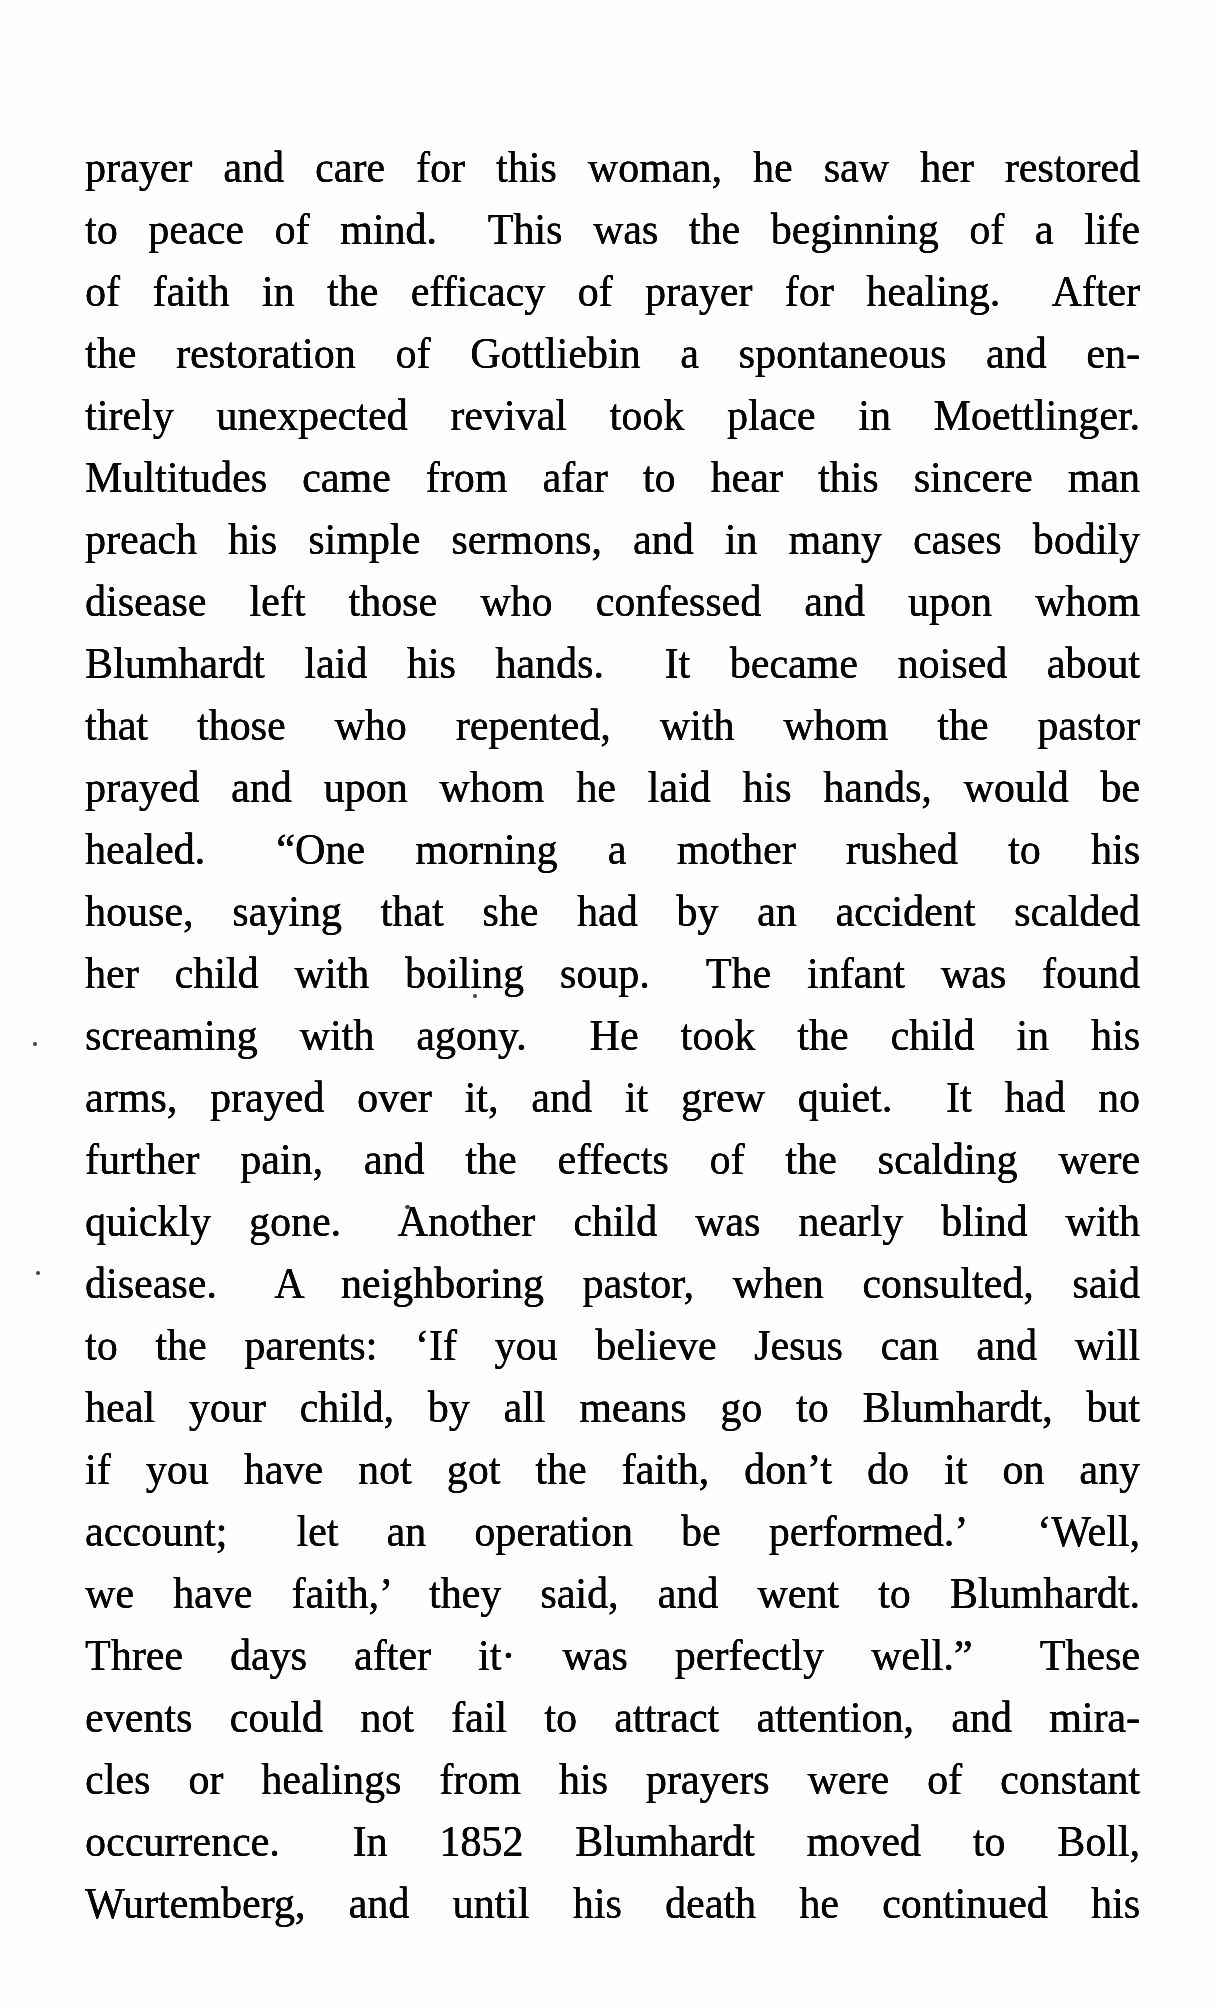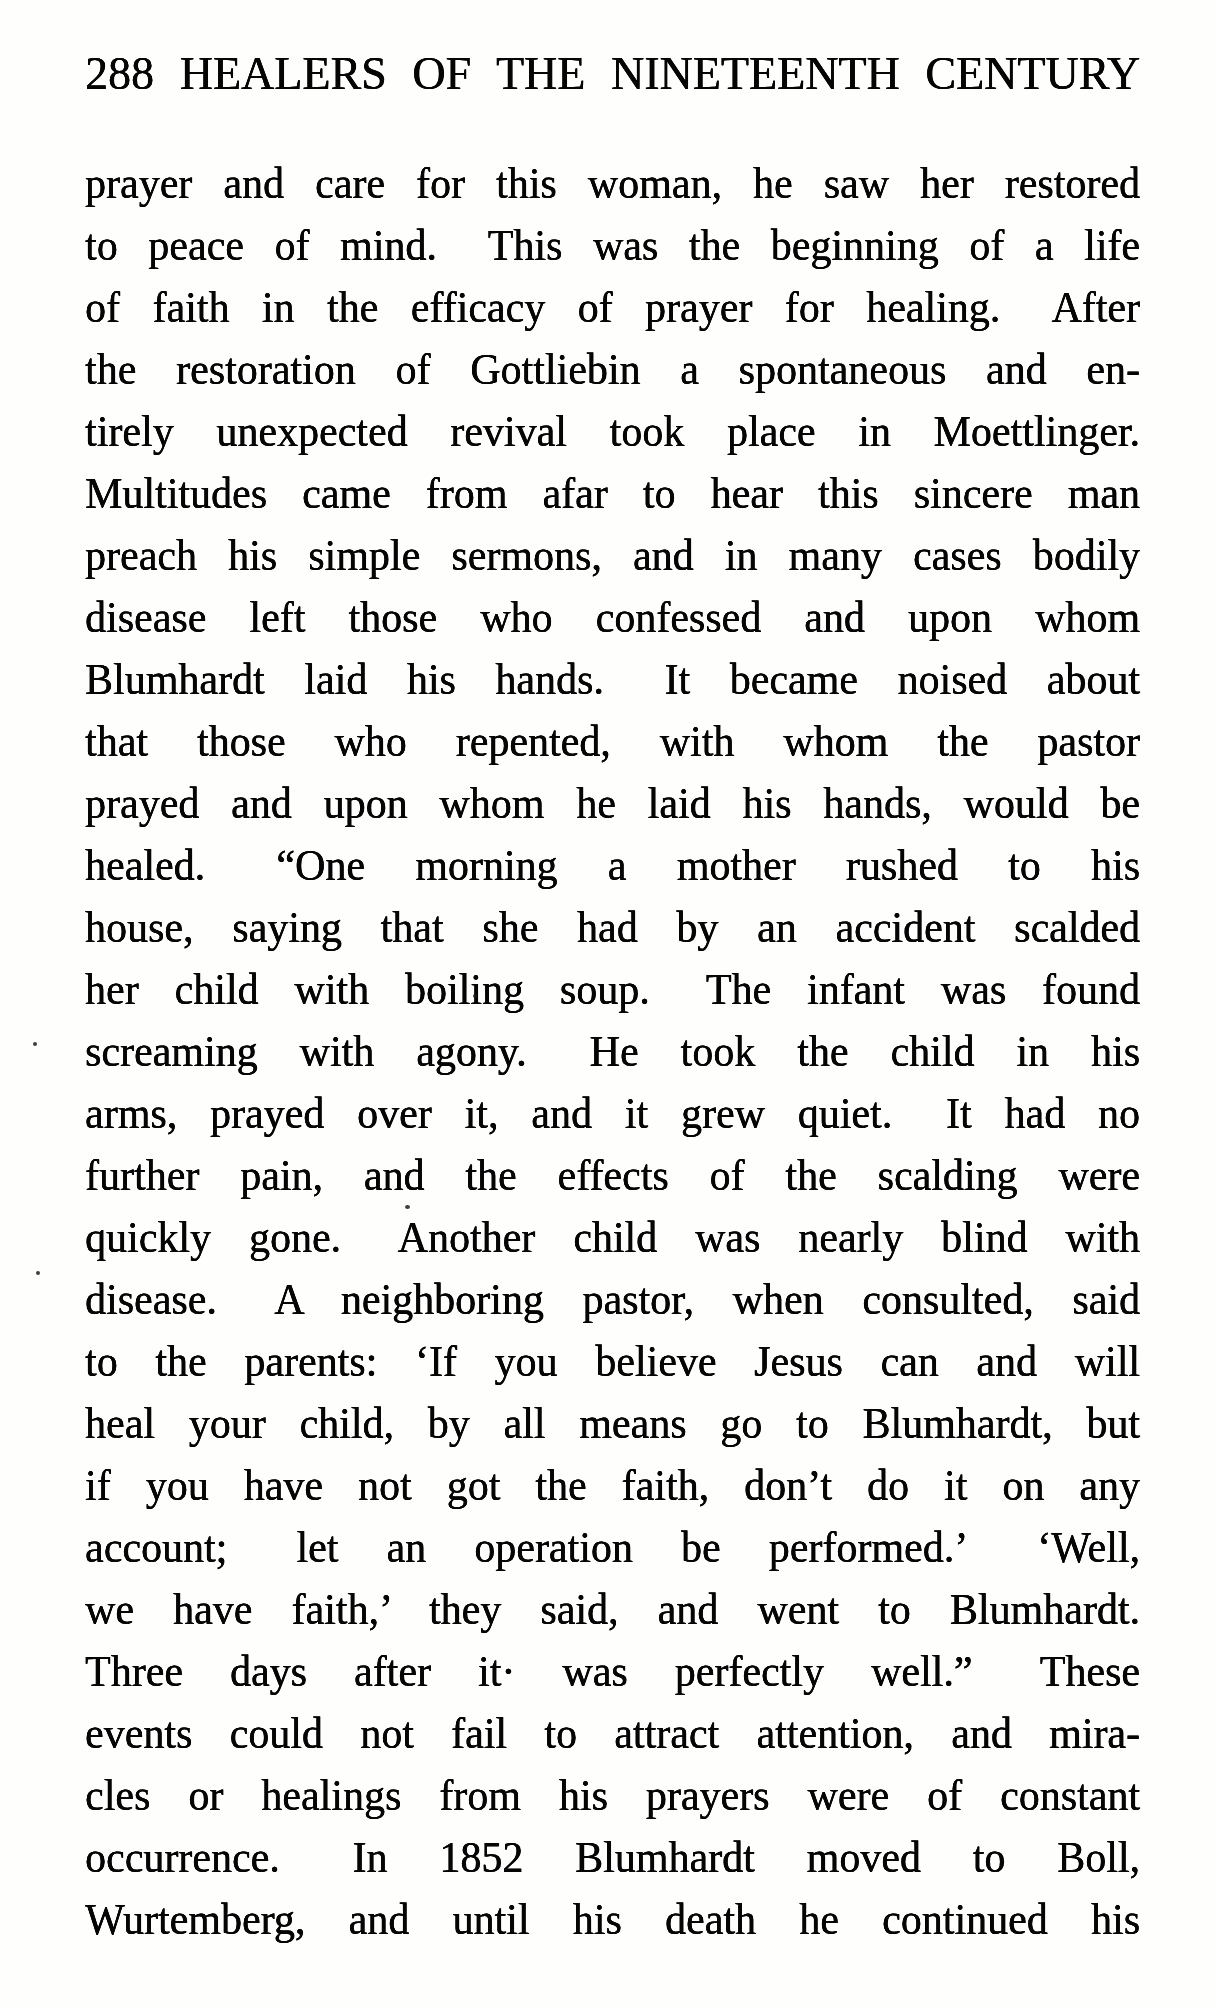--- a/index.html
+++ b/index.html
@@ -24,21 +24,21 @@
     font-size: 46px;
     line-height: 50px;
     text-align: justify;
     text-align-last: justify;
     text-justify: inter-word;
     text-shadow: 0.35px 0 0 currentColor, 0 0.3px 0 currentColor;
     white-space: normal;
   }
   .page-body {
     position: absolute;
-    top: 152px;
+    top: 136px;
     left: 85px;
     width: 1055px;
     font-size: 42px;
     line-height: 62px;
   }
   .line {
     text-align: justify;
     text-align-last: justify;
     text-justify: inter-word;
     transform: scaleY(1.07);
@@ -50,21 +50,20 @@
     background: #1c1c1c;
     border-radius: 50%;
     opacity: 0.85;
   }
 </style>
 </head>
 <body>
 
 <div class="page">
 
-  <div class="running-header"><span>288</span> <span>HEALERS OF THE NINETEENTH CENTURY</span></div>
 
   <div class="page-body">
     <div class="line">prayer and care for this woman, he saw her restored</div>
     <div class="line">to peace of mind.  This was the beginning of a life</div>
     <div class="line">of faith in the efficacy of prayer for healing.  After</div>
     <div class="line">the restoration of Gottliebin a spontaneous and en-</div>
     <div class="line">tirely unexpected revival took place in Moettlinger.</div>
     <div class="line">Multitudes came from afar to hear this sincere man</div>
     <div class="line">preach his simple sermons, and in many cases bodily</div>
     <div class="line">disease left those who confessed and upon whom</div>

